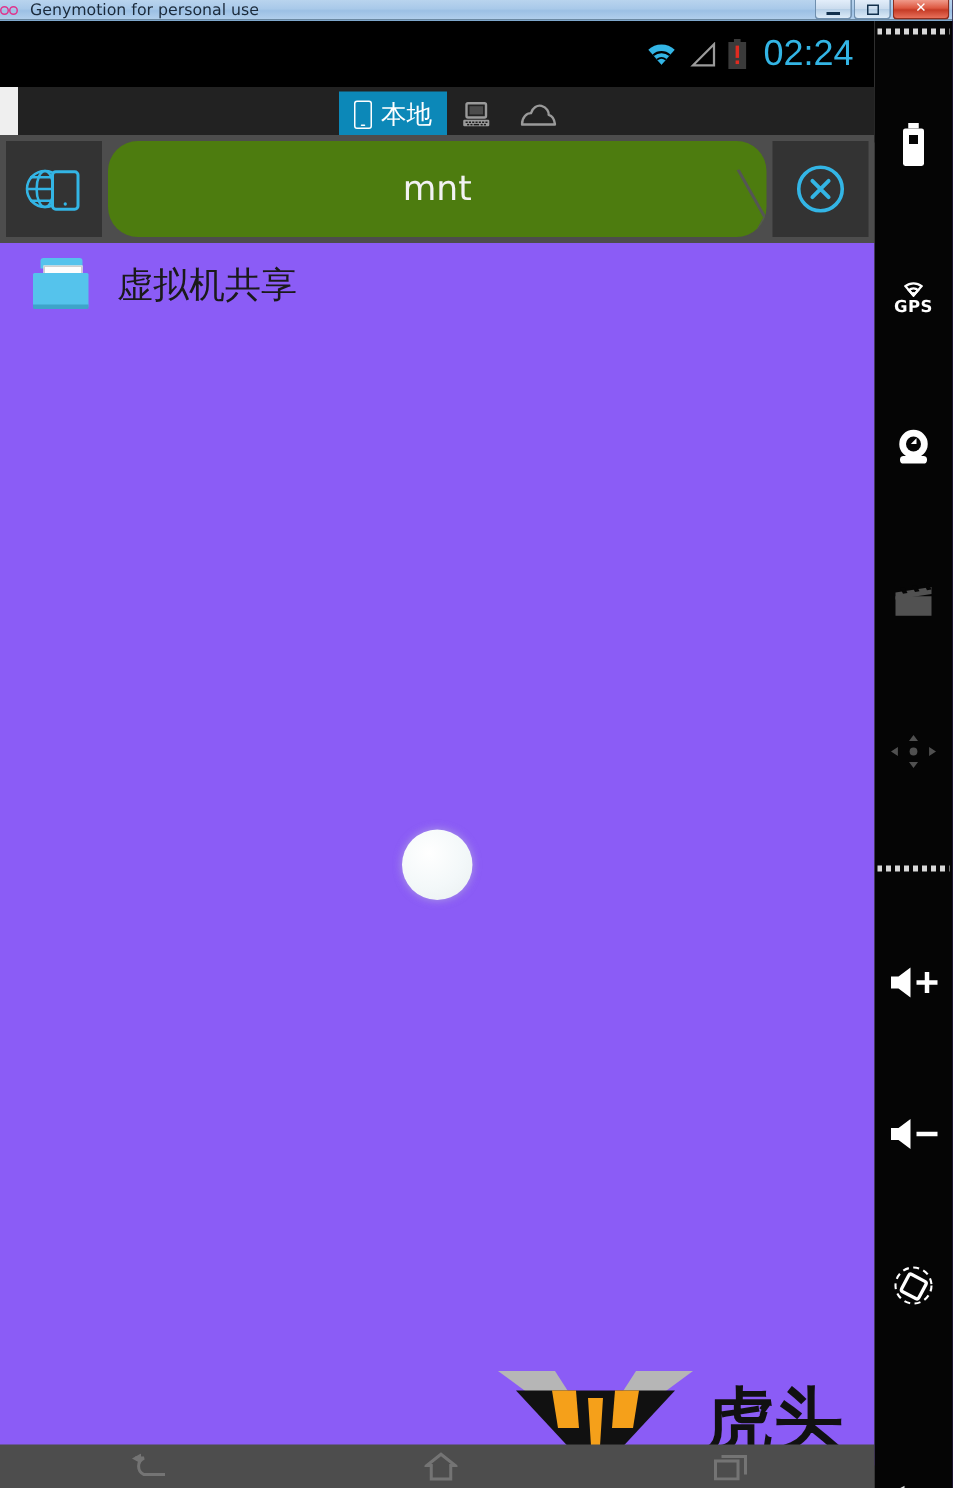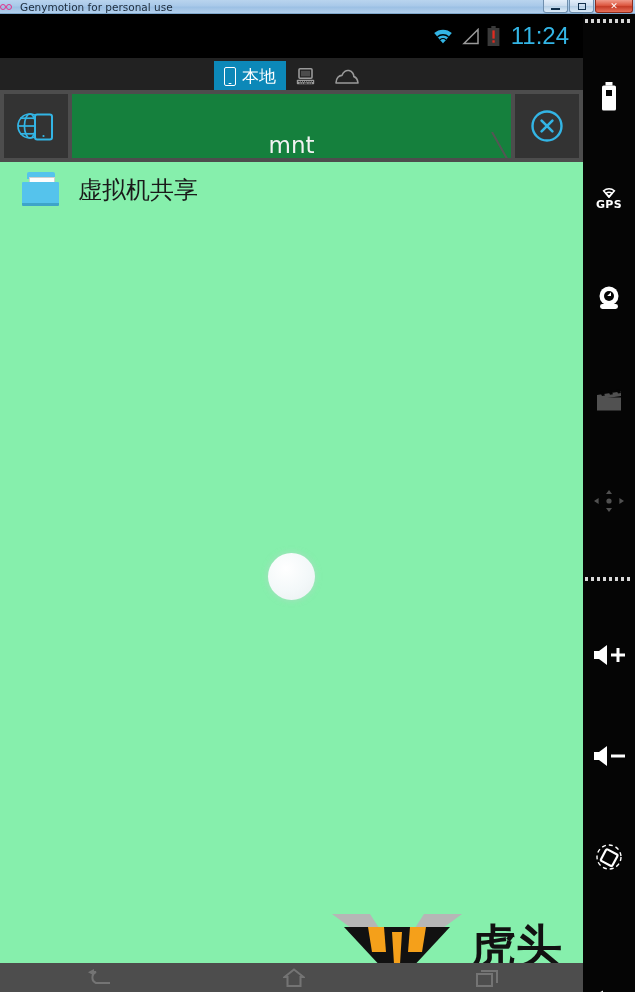--- a/index.html
+++ b/index.html
@@ -64,21 +64,21 @@
   .ic-wifi{width:22px;height:16px;position:relative;display:block;}
   .ic-sig{width:19px;height:17px;display:block;}
   .ic-batt{width:13px;height:20px;display:block;}
   #clock{
     color:#33b5e5;font-size:24px;margin-left:11px;letter-spacing:0px;
     font-family:"Liberation Sans",sans-serif;
   }
 
   
   #tabstrip{
-    position:absolute;left:0;top:44px;width:583px;height:37px;background:#222;
+    position:absolute;left:12px;top:44px;width:583px;height:37px;background:#222;
     display:flex;align-items:center;justify-content:center;
   }
   .tab{
     height:32px;display:flex;align-items:center;justify-content:center;
     padding:0 10px;box-sizing:border-box;cursor:pointer;
   }
   .tab.active{background:#0c88b8;}
   .tab .tab-label{color:#fff;font-size:17px;margin-left:6px;font-family:"DejaVu Sans",sans-serif;}
   .ic-phone-small{width:12px;height:19px;border:1.6px solid #fff;border-radius:2px;box-sizing:border-box;position:relative;}
   .ic-phone-small::after{content:"";position:absolute;left:50%;bottom:1px;transform:translateX(-50%);width:3px;height:1.5px;background:#fff;border-radius:1px;}
@@ -87,42 +87,42 @@
 
   
   #crumbbar{
     position:absolute;left:0;top:76px;width:583px;height:72px;background:#4d4d4d;
     box-sizing:border-box;padding:4px 4px;display:flex;align-items:stretch;gap:4px;
   }
   .crumb-home{
     width:64px;background:#333;display:flex;align-items:center;justify-content:center;flex:0 0 auto;
   }
   .crumb-mid{
-    flex:1 1 auto;background:#15803d;position:relative;display:flex;align-items:flex-end;overflow:hidden;
+    flex:1 1 auto;background:#4d7c0f;position:relative;display:flex;align-items:center;overflow:hidden;border-radius:20px;
   }
   .crumb{
     flex:1 1 0;display:flex;align-items:center;justify-content:center;position:relative;
     color:#f2f2f2;font-size:23px;font-family:"DejaVu Sans",sans-serif;
   }
   .crumb .chev{
     position:absolute;right:-1px;top:0;bottom:0;width:22px;
   }
   .crumb-corner{
     position:absolute;right:5px;bottom:5px;width:0;height:0;
     border-style:solid;border-width:0 0 11px 11px;border-color:transparent transparent #33b5e5 transparent;
   }
   .crumb-close{
     width:64px;background:#333;display:flex;align-items:center;justify-content:center;flex:0 0 auto;
   }
   .ic-globe-phone{width:40px;height:34px;display:block;}
   .ic-close-circle{width:38px;height:38px;display:block;}
 
   
   #filelist{
-    position:absolute;left:0;top:148px;width:623px;height:815px;background:#86efac;
+    position:absolute;left:0;top:148px;width:623px;height:815px;background:#8b5cf6;
   }
   .file-row{
     display:flex;align-items:center;height:56px;padding-left:17px;box-sizing:border-box;cursor:pointer;
   }
   .ic-folder{width:44px;height:36px;position:relative;flex:0 0 auto;}
   .ic-folder .tabtop{
     position:absolute;left:10px;top:0;width:28px;height:7px;background:#55c3ec;border-radius:2px 2px 0 0;
   }
   .ic-folder .paper{
     position:absolute;left:12px;top:5px;width:26px;height:7px;background:#fdfdfd;border:1px solid #cfcfcf;box-sizing:border-box;
@@ -221,21 +221,21 @@
       <svg class="ic-sig" viewBox="0 0 19 17">
         <path d="M17 1.5 L17 15.5 L3 15.5 Z" fill="none" stroke="#9a9a9a" stroke-width="1.5"></path>
       </svg>
       <svg class="ic-batt" viewBox="0 0 13 20">
         <rect x="4.3" y="0" width="4.4" height="2" fill="#3a3a3a"></rect>
         <rect x="0.6" y="2" width="11.8" height="18" fill="#3a3a3a"></rect>
         <rect x="5.4" y="4.4" width="2.3" height="8.2" fill="#e02b20"></rect>
         <rect x="5.4" y="14.3" width="2.3" height="2.4" fill="#e02b20"></rect>
       </svg>
     </div>
-    <div id="clock">11:24</div>
+    <div id="clock">02:24</div>
   </div>
 
   <div id="tabstrip">
     <div class="tab active">
       <span class="ic-phone-small"></span>
       <span class="tab-label">本地</span>
     </div>
     <div class="tab">
       <svg class="ic-pc" viewBox="0 0 19 17">
         <rect x="3" y="0.8" width="13" height="9.5" rx="1" fill="none" stroke="#9a9a9a" stroke-width="1.6"></rect>

